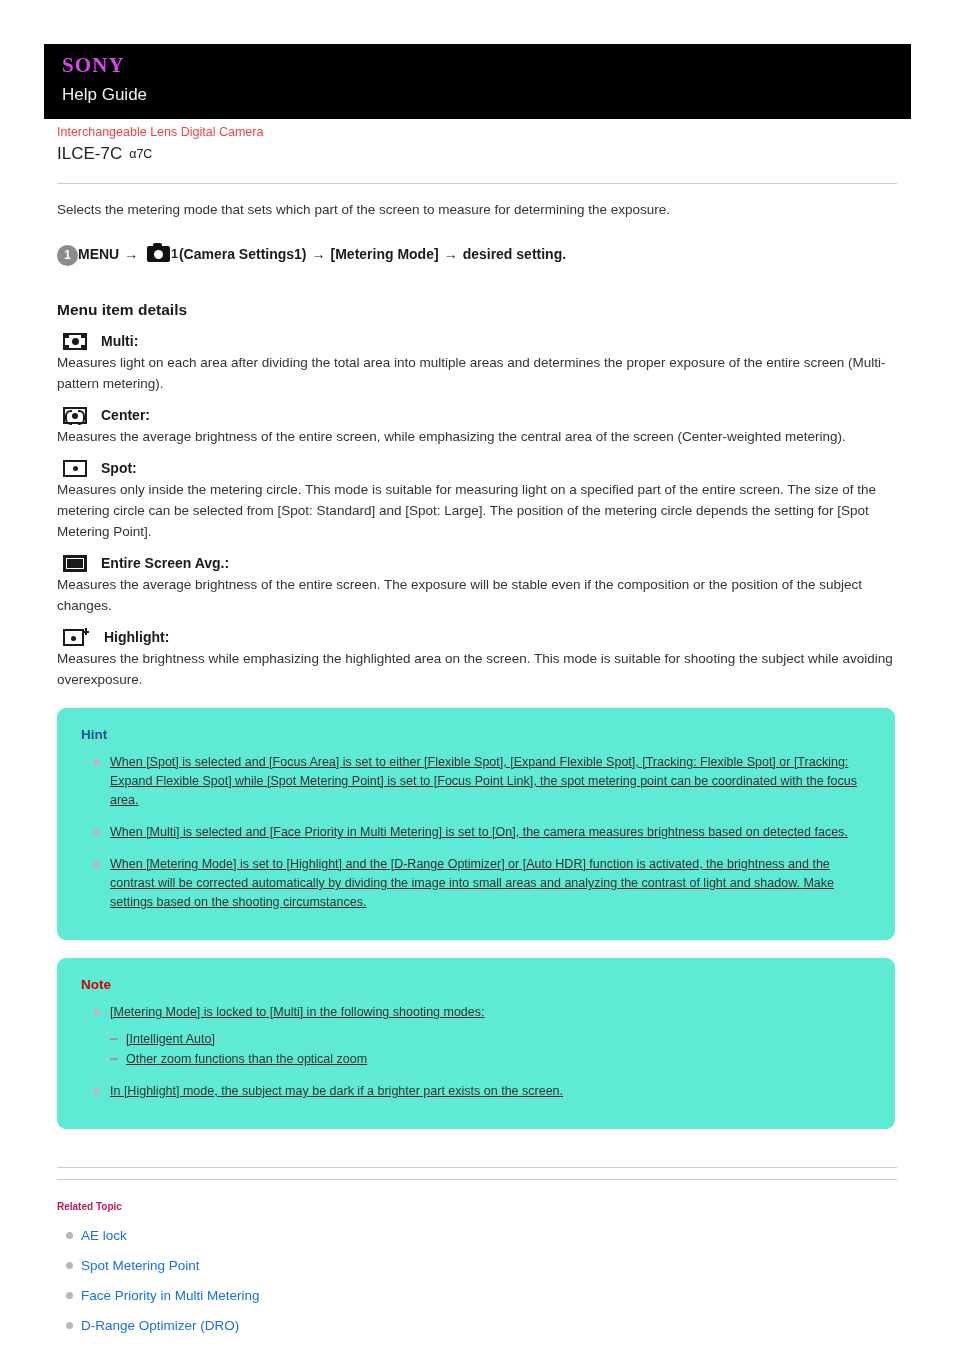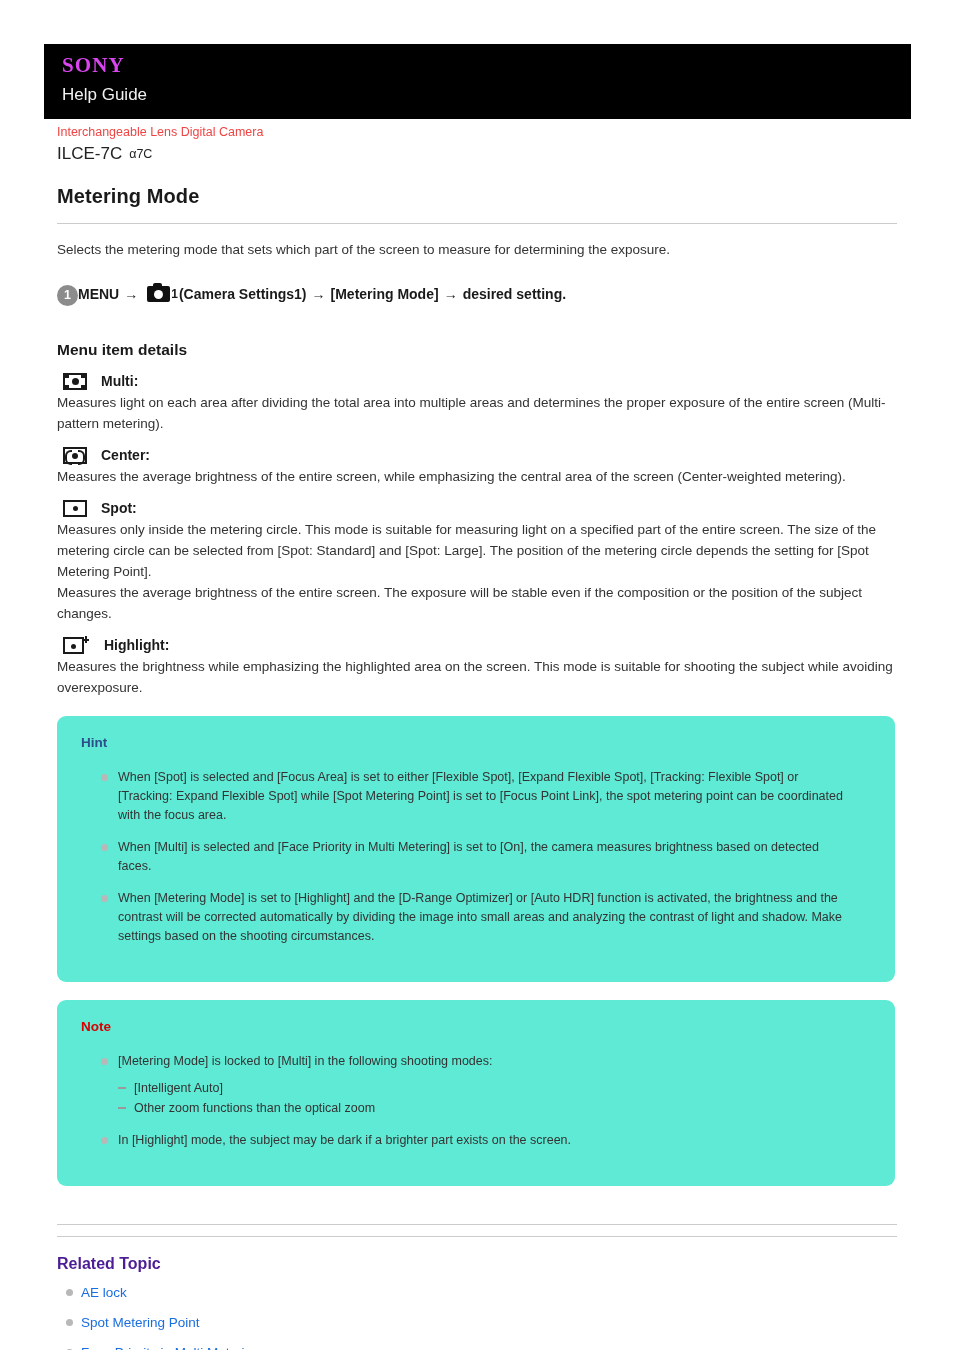--- a/index.html
+++ b/index.html
@@ -322,22 +322,23 @@
     font-size: 13.5px;
     font-weight: bold;
     line-height: 19px;
     margin-bottom: 9px;
   }
   .callout-title.hint { color: #2c4f8c; }
   .callout-title.note { color: #d80000; }
 
   ul.bullets {
     list-style: none;
-    margin: 16px;
+    margin: 8px;
     padding: 0;
+    text-decoration: underline;
   }
   ul.bullets > li {
     position: relative;
     padding-left: 21px;
     font-size: 12.5px;
     line-height: 19px;
     color: #333333;
     margin-top: 13px;
   }
   ul.bullets > li:first-child { margin-top: 0; }
@@ -370,23 +371,23 @@
     top: 9px;
     width: 8px;
     height: 2px;
     background: #999999;
   }
 
   
   .related-wrap { margin-top: 38px; }
   .rule-pair hr.rule { margin-bottom: 11px; }
   h3.related-title {
-    font-size: 16px;
-    font-weight: bold;
-    color: #4c1d95;
+    font-size: 10px;
+    font-weight: bold;
+    color: #be185d;
     margin: 17px 0 6px 0;
     line-height: 19px;
   }
   ul.links {
     list-style: none;
     margin: 0;
     padding: 0;
   }
   ul.links > li {
     position: relative;
@@ -422,21 +423,20 @@
 
   <div class="product">
     <div class="product-line1">Interchangeable Lens Digital Camera</div>
     <div class="product-line2">
       <span>ILCE-7C</span><span class="product-alias">α7C</span>
     </div>
   </div>
 
   <div class="content">
 
-    <h1 class="page-title">Metering Mode</h1>
     <hr class="rule">
 
     <p class="lede">Selects the metering mode that sets which part of the screen to measure for determining the exposure.</p>
 
     <div class="step">
       <div class="step-badge">1</div>
       <div class="step-text">
         <span>MENU</span>
         <span class="arrow">→</span>
         <span class="cam-icon"></span>
@@ -474,20 +474,26 @@
     <p class="mi-body">Measures the average brightness of the entire screen, while emphasizing the central area of the screen (Center-weighted metering).</p>
 
     <div class="mi-head">
       <span class="m-icon ic-spot">
         <span class="dot"></span>
       </span>
       <span class="label">Spot:</span>
     </div>
     <p class="mi-body">Measures only inside the metering circle. This mode is suitable for measuring light on a specified part of the entire screen. The size of the metering circle can be selected from [Spot: Standard] and [Spot: Large]. The position of the metering circle depends the setting for [Spot Metering Point].</p>
 
+    <div class="mi-head">
+      <span class="m-icon ic-avg">
+        <span class="fill"></span>
+      </span>
+      <span class="label">Entire Screen Avg.:</span>
+    </div>
     <p class="mi-body">Measures the average brightness of the entire screen. The exposure will be stable even if the composition or the position of the subject changes.</p>
 
     <div class="mi-head">
       <span class="m-icon ic-highlight">
         <span class="dot"></span>
         <span class="plus"></span>
       </span>
       <span class="label">Highlight:</span>
     </div>
     <p class="mi-body">Measures the brightness while emphasizing the highlighted area on the screen. This mode is suitable for shooting the subject while avoiding overexposure.</p>

